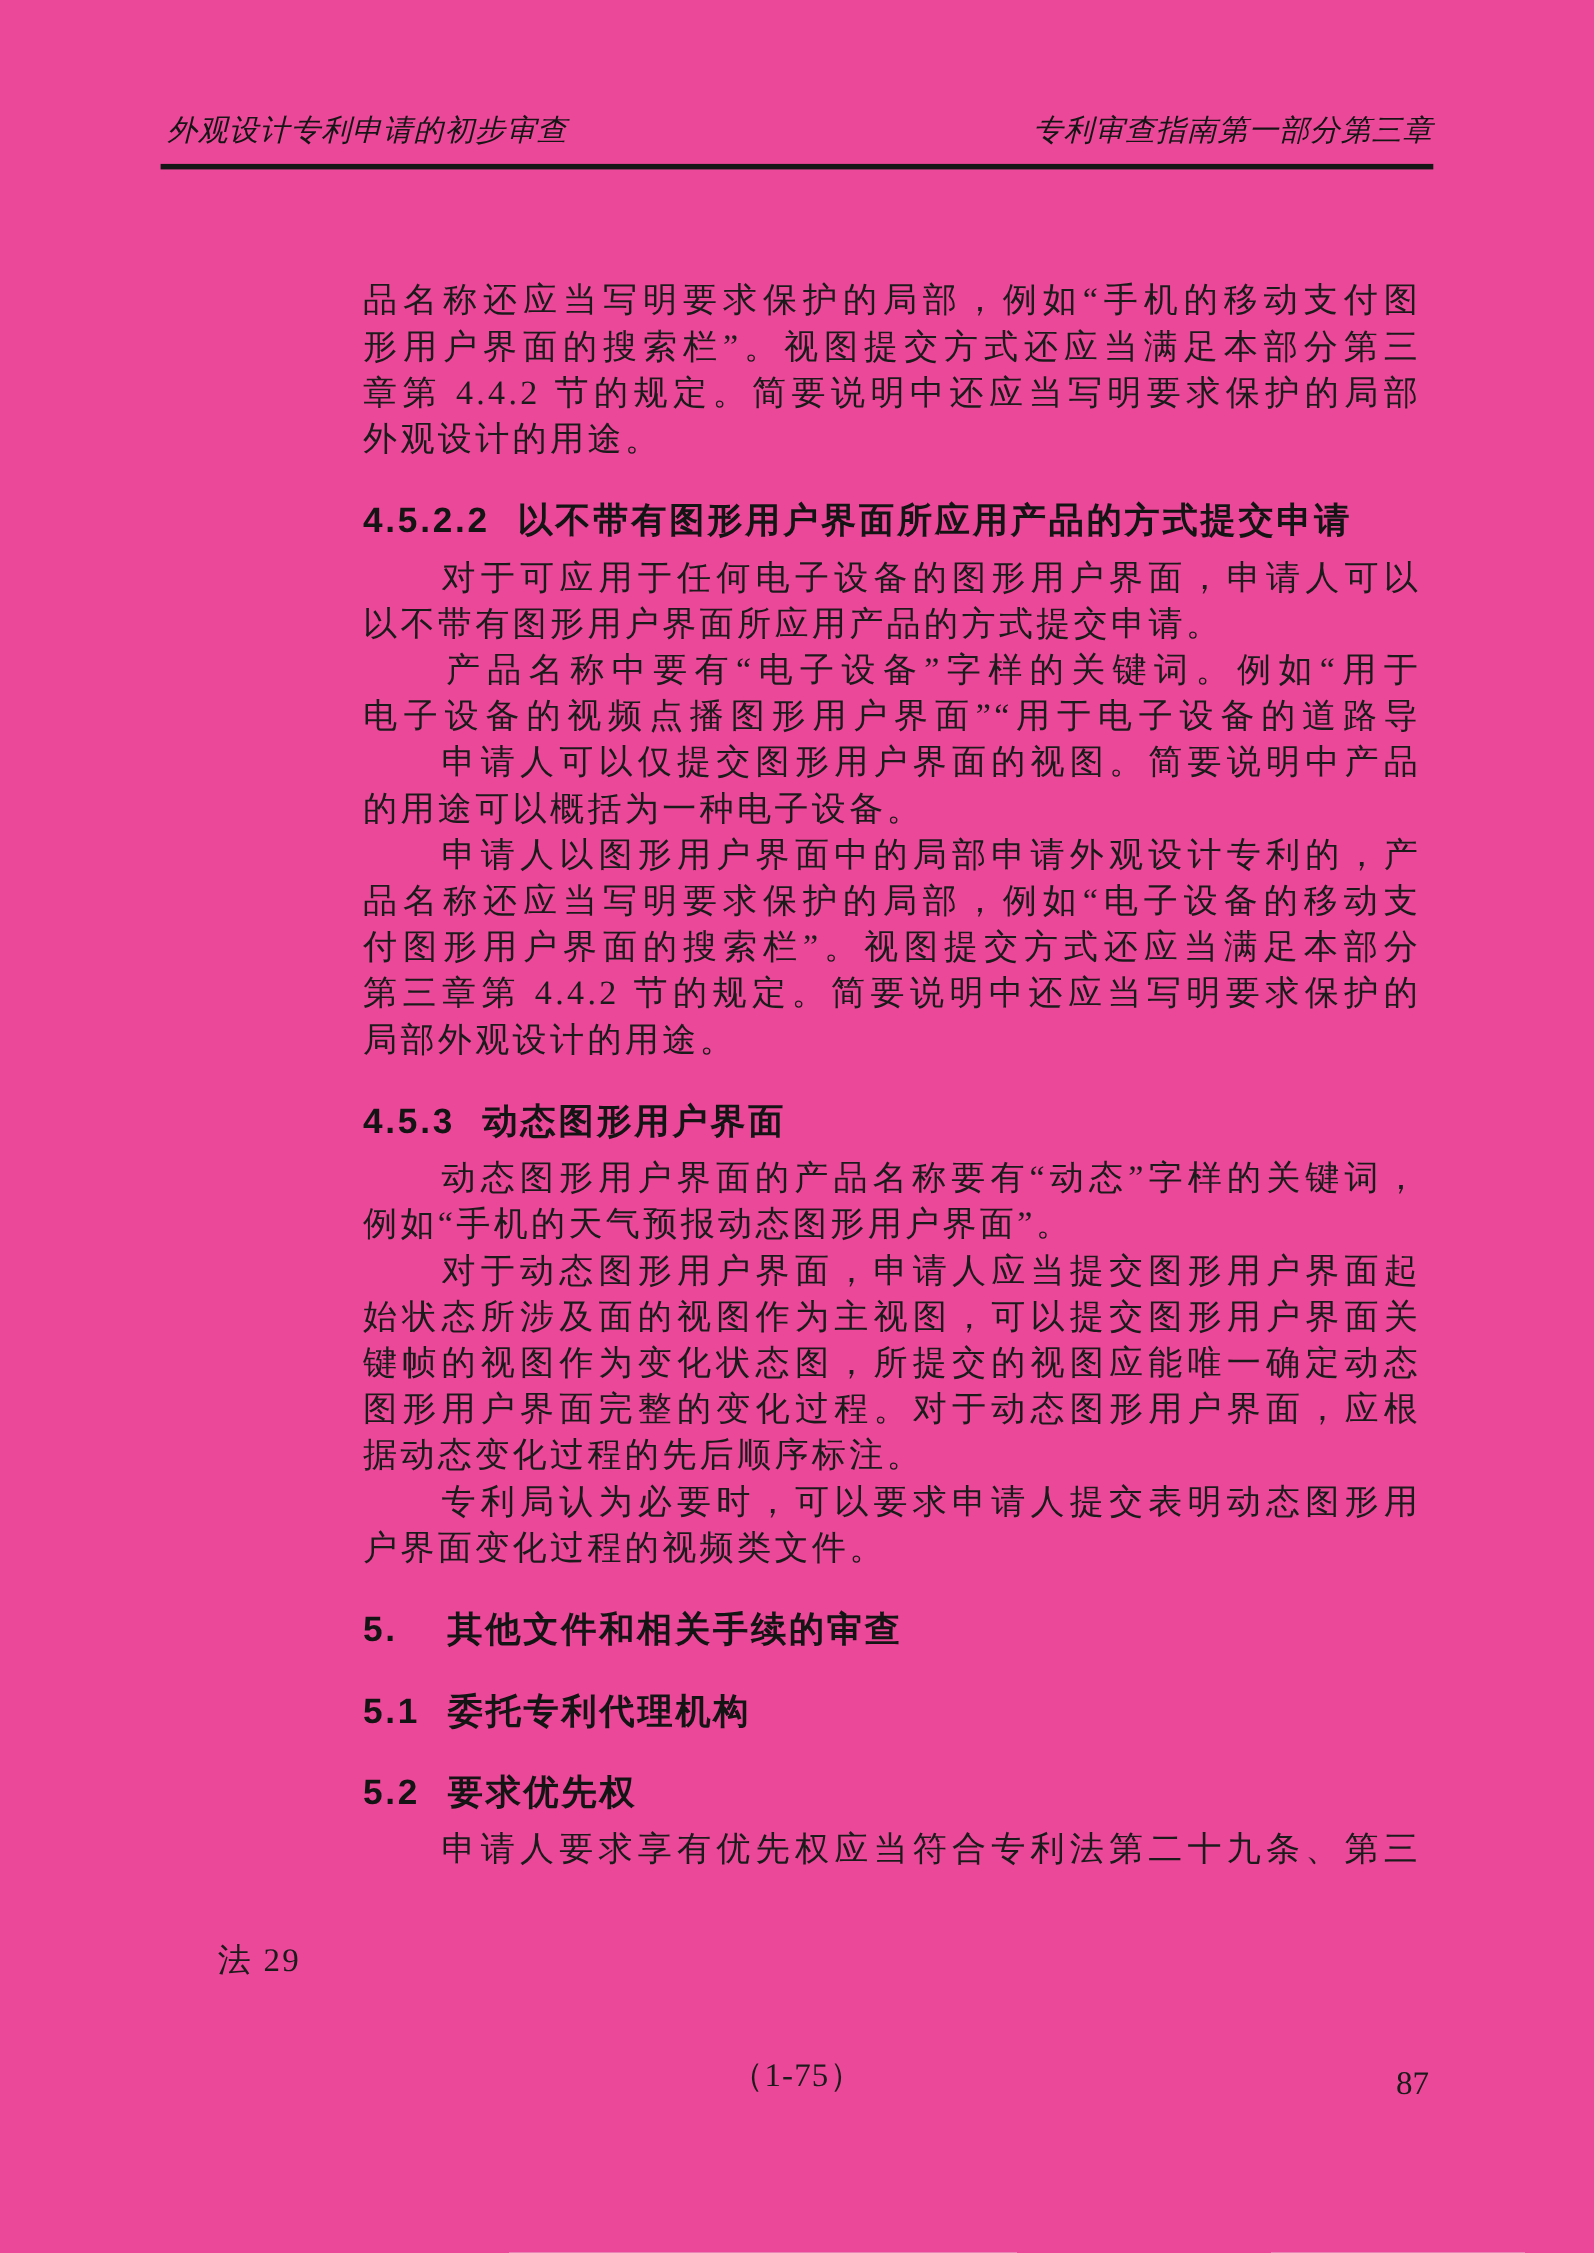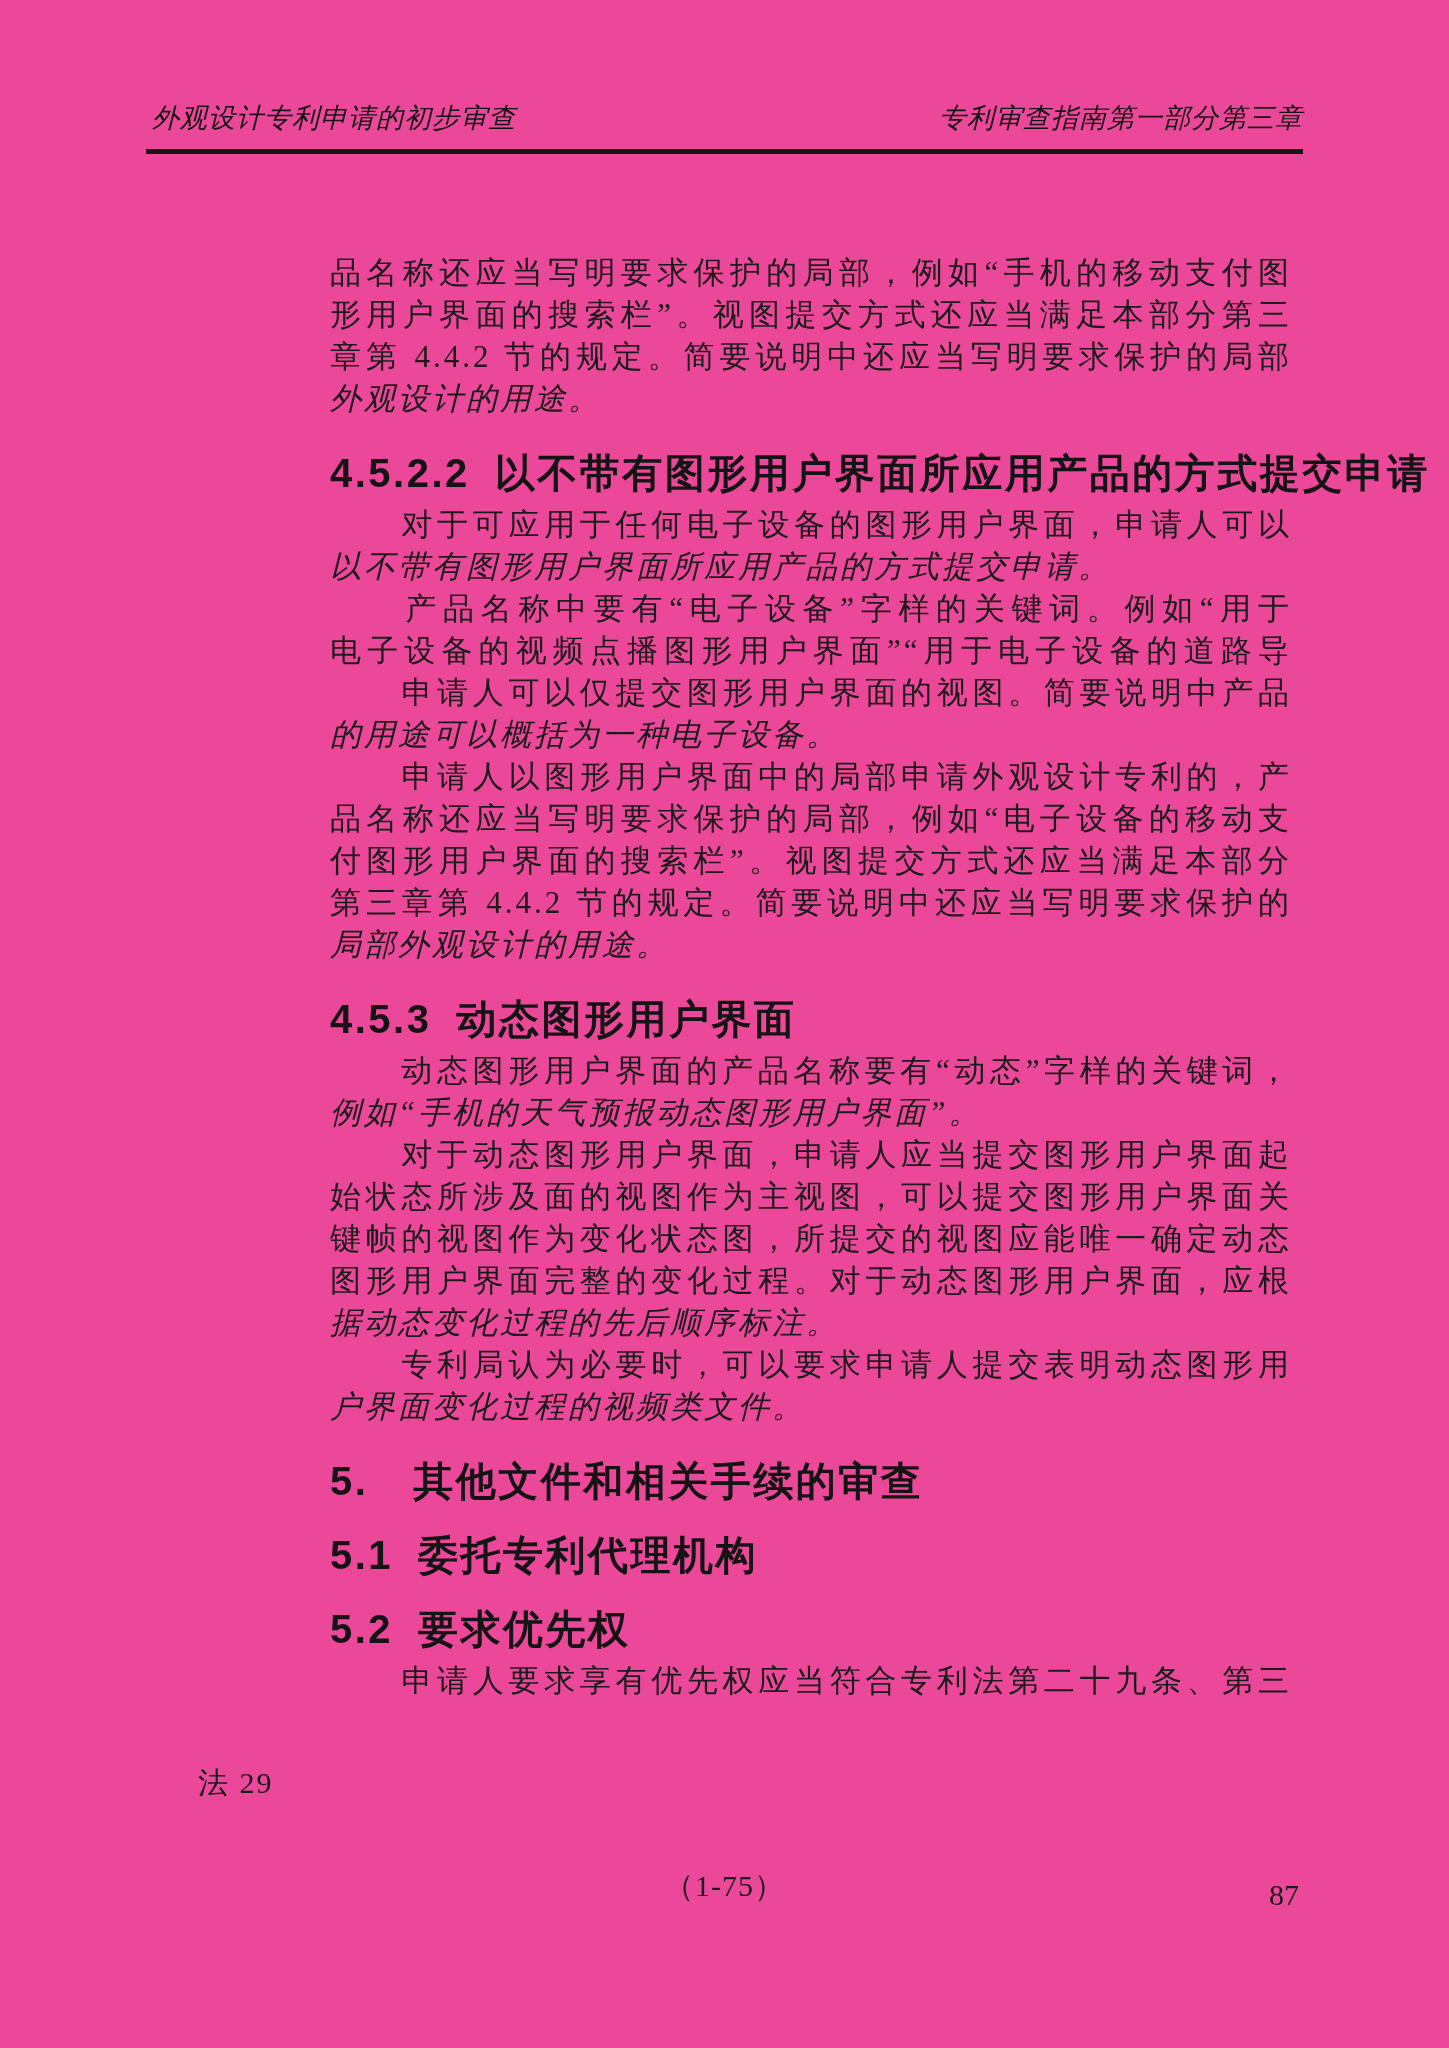--- a/index.html
+++ b/index.html
@@ -23,24 +23,24 @@
   
   .body-col {
     position:absolute; left:330px; top:252px; width:962px;
   }
   .line {
     font-size:31px; line-height:42px; letter-spacing:3px;
     white-space:nowrap;
     text-align:justify; text-align-last:justify;
     color:#1b1b1b;
   }
-  .line.short { text-align:left; text-align-last:left;font-style:italic; }
+  .line.short { text-align:left; text-align-last:left; }
   .heading {
     font-family:"Liberation Sans","DejaVu Sans",sans-serif;
-    font-weight:700; font-size:40px; line-height:42px;
+    font-weight:700; font-size:32px; line-height:42px;
     letter-spacing:2.5px; white-space:nowrap;
     margin:32px 0 10px 0; color:#141414;
   }
   .heading .num { margin-right:25px; }
   .heading.wide-gap .num { margin-right:45px; }
   
   .margin-note {
     position:absolute; left:198px; top:1762px;
     font-size:30px; line-height:42px; letter-spacing:2px;
   }

